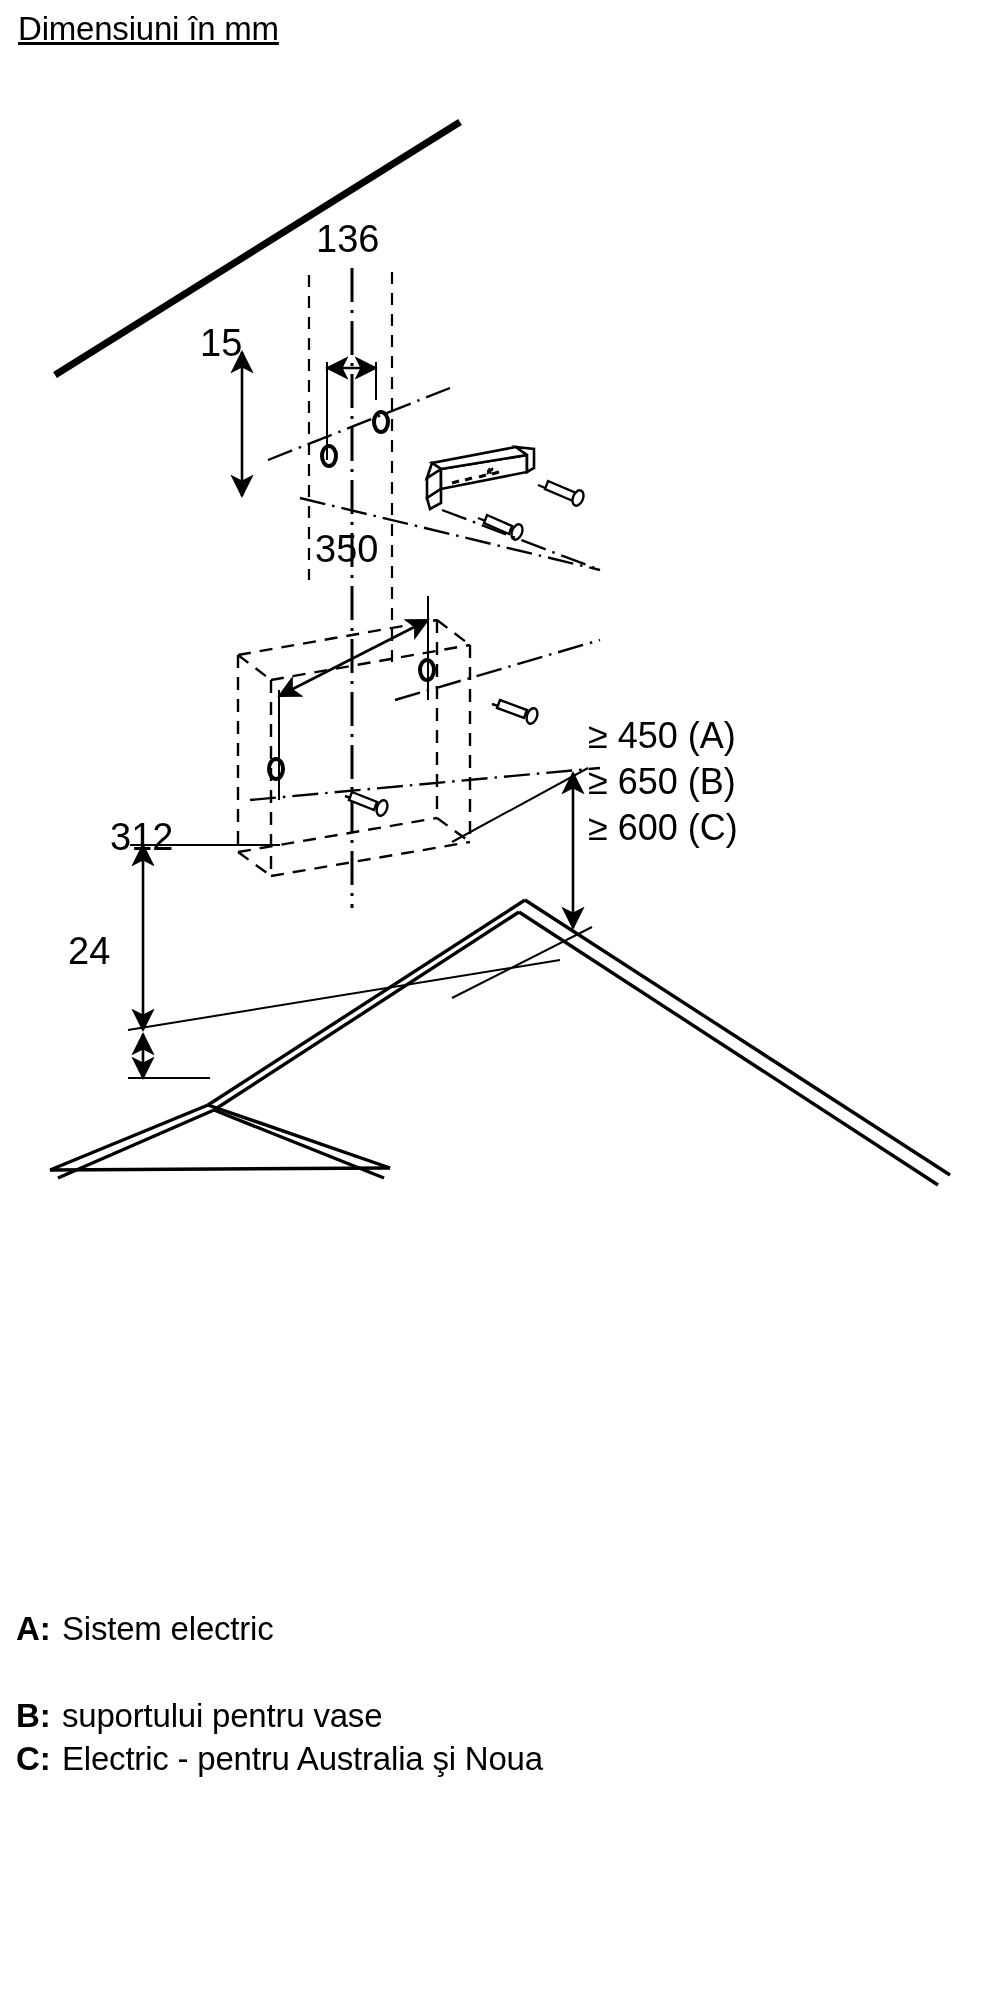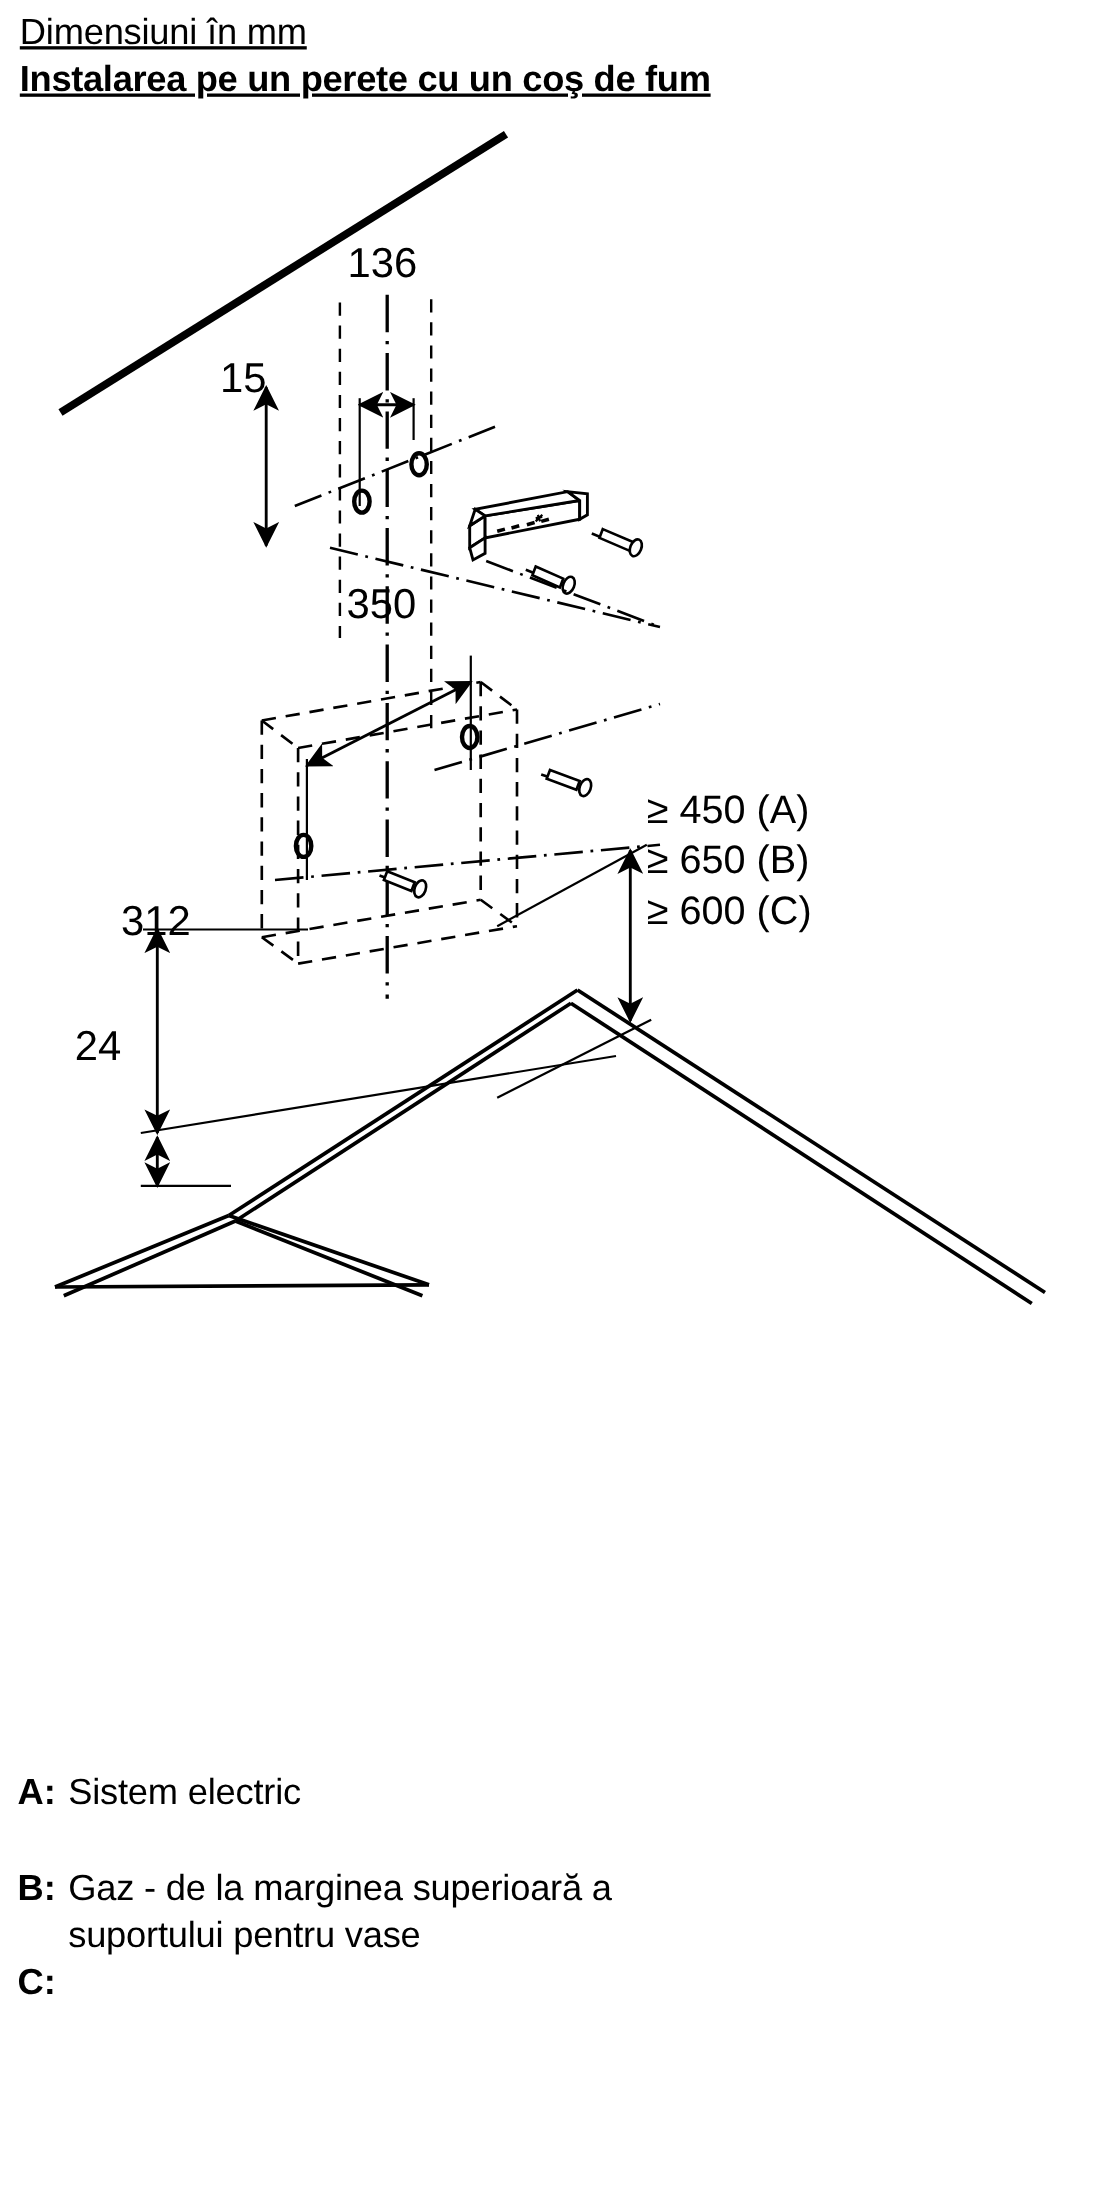--- a/index.html
+++ b/index.html
@@ -85,21 +85,20 @@
   }
   .legend-text .l2 { display: block; }
 </style>
 </head>
 <body>
 
 <div class="page">
 
   <div class="header">
     <div class="header-sub">Dimensiuni în mm</div>
-    <div class="header-title">Instalarea pe un perete cu un coş de fum</div>
   </div>
 
   <div class="drawing">
     <svg width="1000" height="1140" viewBox="0 0 1000 1140" xmlns="http://www.w3.org/2000/svg">
 
       <defs>
         <marker id="ah" viewBox="0 0 12 12" refX="11" refY="6" markerWidth="9" markerHeight="9" orient="auto-start-reverse">
           <path d="M0,0 L12,6 L0,12 L3,6 Z" fill="#000"></path>
         </marker>
         <marker id="ah2" viewBox="0 0 12 12" refX="11" refY="6" markerWidth="9" markerHeight="9" orient="auto-start-reverse">
@@ -243,26 +242,26 @@
     <div class="legend-row">
       <span class="legend-key">A:</span>
       <span class="legend-text">
         <span>Sistem electric</span>
       </span>
     </div>
 
     <div class="legend-row spaced">
       <span class="legend-key">B:</span>
       <span class="legend-text">
-        <span>Gaz - de la marginea superioară a</span>
         <span class="l2">suportului pentru vase</span>
       </span>
     </div>
 
     <div class="legend-row">
       <span class="legend-key">C:</span>
       <span class="legend-text">
+        <span>Electric - pentru Australia şi Noua</span>
       </span>
     </div>
 
   </div>
 
 </div>
 
 </body></html>

